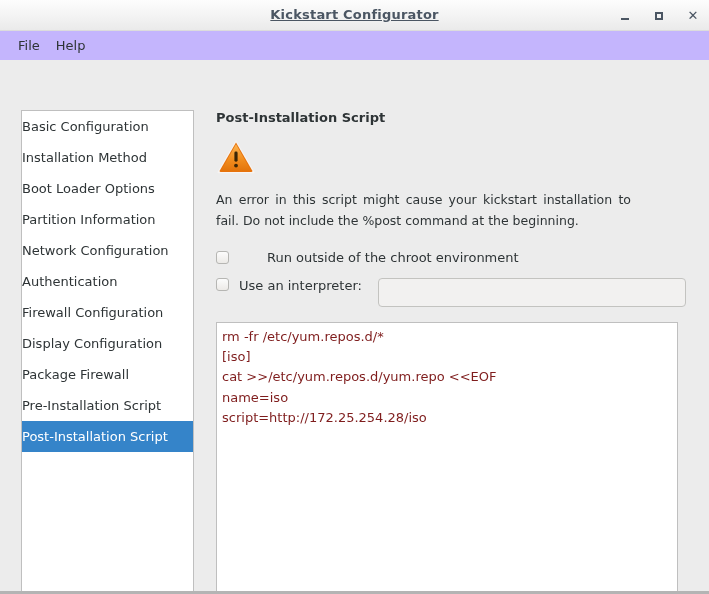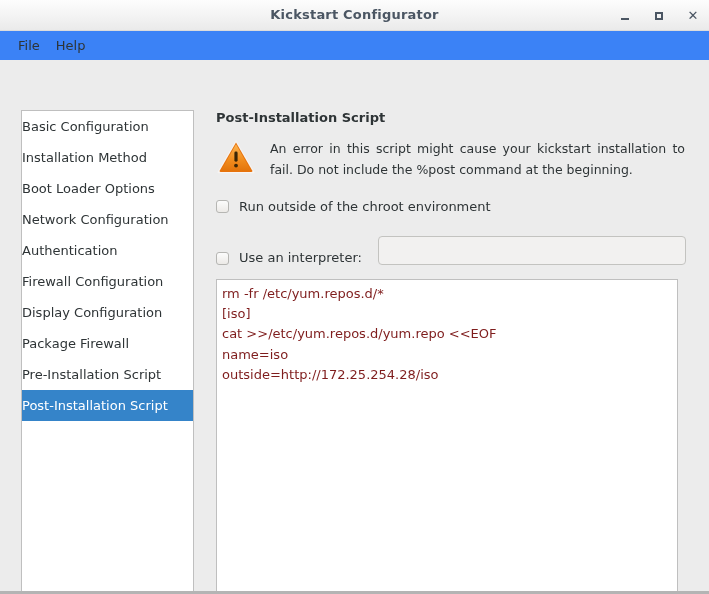--- a/index.html
+++ b/index.html
@@ -30,20 +30,21 @@
   .titlebar-title {
     position: absolute;
     left: 0;
     right: 0;
     top: 7px;
     text-align: center;
     font-size: 13px;
     font-weight: bold;
     color: #4b5663;
     letter-spacing: 0.2px;
+    text-decoration: underline;
   }
   .win-controls {
     position: absolute;
     right: 8px;
     top: 0;
     height: 31px;
     display: flex;
     align-items: center;
     gap: 18px;
   }
@@ -74,21 +75,21 @@
   .glyph-close {
     font-size: 13px;
     font-weight: bold;
     color: #4b5663;
     line-height: 1;
   }
 
   
   .menubar {
     height: 29px;
-    background: #3b82f6;
+    background: #c4b5fd;
     display: flex;
     align-items: center;
     padding-left: 10px;
     box-sizing: border-box;
   }
   .menu-item {
     font-size: 13px;
     color: #2e3436;
     padding: 3px 8px;
     border-radius: 2px;
@@ -139,61 +140,63 @@
     font-weight: bold;
     color: #2e3436;
     margin: 0 0 12px 0;
   }
 
   .warn-row {
     display: flex;
     align-items: flex-start;
     gap: 14px;
     margin-bottom: 16px;
+    flex-direction: column;
   }
   .warn-icon {
     flex: 0 0 auto;
     width: 40px;
     height: 36px;
     margin-top: 1px;
   }
   .warn-text {
     font-size: 12.5px;
     color: #2e3436;
     line-height: 21px;
     text-align: justify;
     padding-top: 1px;
     max-width: 415px;
   }
 
   .check-row {
     display: flex;
     align-items: center;
-    margin-bottom: 19px;
+    margin-bottom: 11px;
     height: 20px;
+    gap: 28px;
   }
   .checkbox {
     width: 13px;
     height: 13px;
     border: 1px solid #b6b6b3;
     border-radius: 3px;
     background: linear-gradient(to bottom, #fcfcfc, #eceae7);
     box-sizing: border-box;
     flex: 0 0 auto;
     margin-right: 10px;
   }
   .check-label {
     font-size: 13px;
     color: #2e3436;
     white-space: nowrap;
   }
 
   .interp-row {
     display: flex;
-    align-items: flex-end;
+    align-items: flex-start;
     margin-bottom: 14px;
     height: 30px;
   }
   .interp-input {
     margin-left: 16px;
     flex: 1 1 auto;
     height: 29px;
     background: #f2f1f0;
     border: 1px solid #c3c3c0;
     border-radius: 4px;
@@ -270,20 +273,21 @@
     <div class="menu-item">File</div>
     <div class="menu-item">Help</div>
   </div>
 
   <div class="content">
 
     <div class="sidebar">
       <div class="side-item">Basic Configuration</div>
       <div class="side-item">Installation Method</div>
       <div class="side-item">Boot Loader Options</div>
+      <div class="side-item">Partition Information</div>
       <div class="side-item">Network Configuration</div>
       <div class="side-item">Authentication</div>
       <div class="side-item">Firewall Configuration</div>
       <div class="side-item">Display Configuration</div>
       <div class="side-item">Package Firewall</div>
       <div class="side-item">Pre-Installation Script</div>
       <div class="side-item selected">Post-Installation Script</div>
     </div>
 
     <div class="panel">
@@ -318,20 +322,20 @@
         <span class="check-label">Use an interpreter:</span>
         <input class="interp-input" type="text" value="" style="">
       </div>
 
 
       <div class="script-area">
         <div class="script-line">rm -fr /etc/yum.repos.d/*</div>
         <div class="script-line">[iso]</div>
         <div class="script-line">cat &gt;&gt;/etc/yum.repos.d/yum.repo &lt;&lt;EOF</div>
         <div class="script-line">name=iso</div>
-        <div class="script-line">outside=http://172.25.254.28/iso</div>
+        <div class="script-line">script=http://172.25.254.28/iso</div>
       </div>
 
     </div>
 
     <div class="bottom-edge"></div>
   </div>
 </div>
 
 </body></html>

